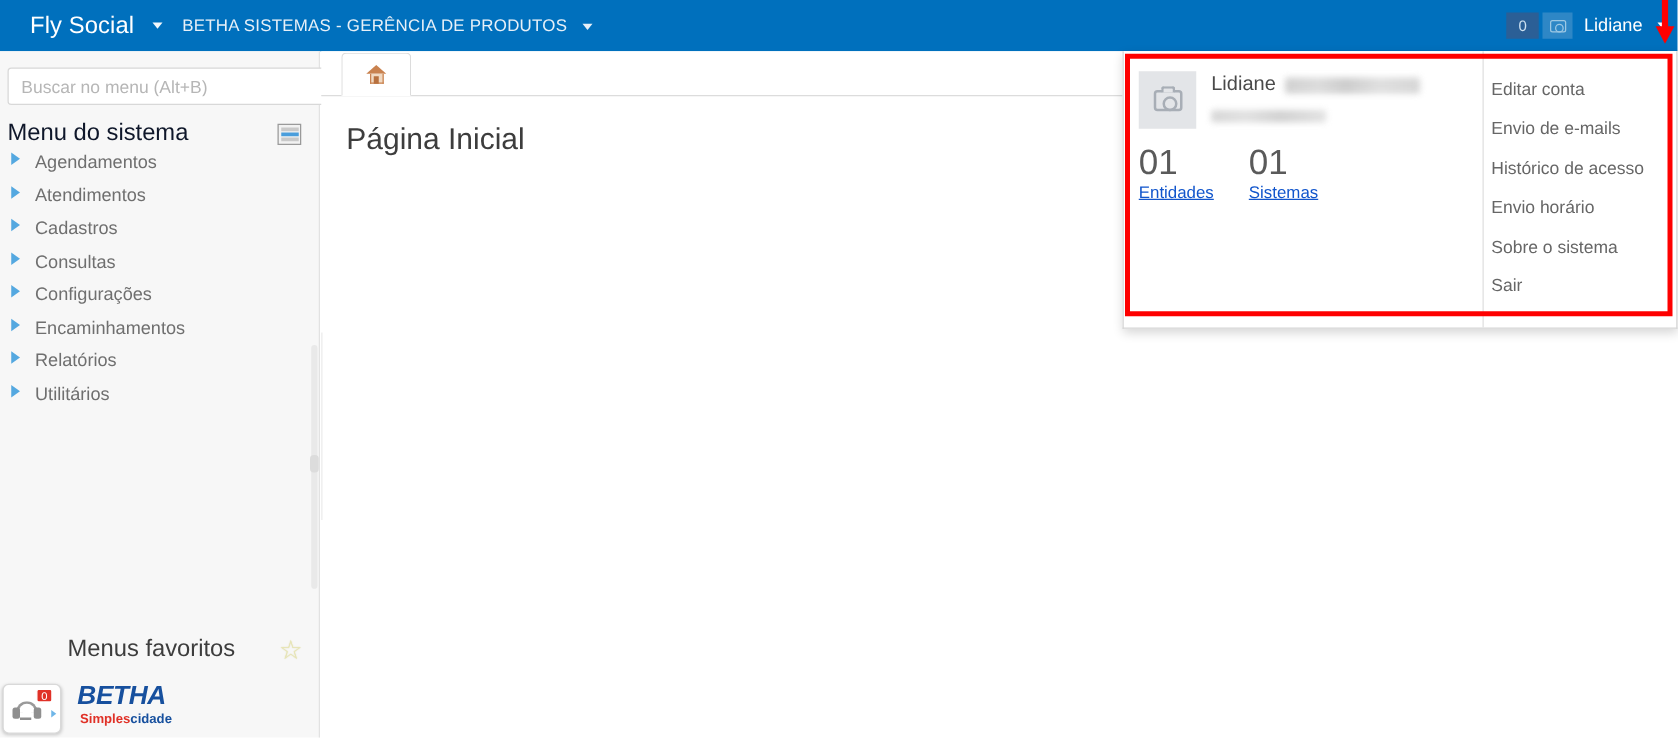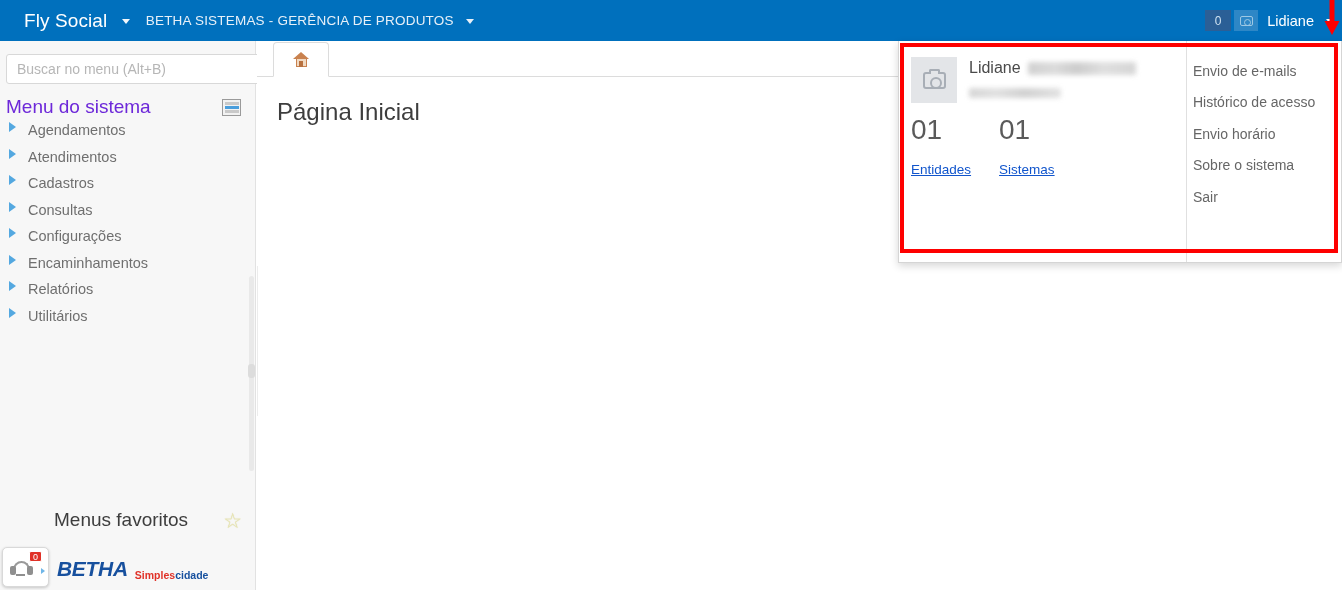--- a/index.html
+++ b/index.html
@@ -98,21 +98,21 @@
     outline: none;
   }
   .search-input::placeholder { color: #b6b6b6; }
 
   .menu-head {
     display: flex; align-items: center;
     margin: 12px 0 4px 0;
     padding: 0 14px 0 6px;
   }
   .menu-head-title {
-    font-size: 19px; color: #6d28d9; font-weight: 400;
+    font-size: 19px; color: #0f172a; font-weight: 400;
   }
   .menu-icon {
     margin-left: auto;
     width: 19px; height: 17px;
     border: 1px solid #9a9a9a;
     background: #f2f2f2;
     display: flex; flex-direction: column;
     justify-content: space-around;
     padding: 1.5px;
   }
@@ -197,21 +197,21 @@
   .sup-arrow {
     position: absolute; right: 3px; bottom: 12px;
     width: 0; height: 0;
     border-top: 3.5px solid transparent;
     border-bottom: 3.5px solid transparent;
     border-left: 4.5px solid #6fb6e8;
   }
 
   .betha-logo {
     position: absolute; left: 57px; bottom: 9px;
-    display: flex; align-items: flex-end;
+    display: flex; align-items: center; flex-direction: column;
   }
   .betha-word {
     font-family: "Liberation Sans", sans-serif;
     font-weight: bold; font-style: italic;
     font-size: 21px; color: #17509e;
     letter-spacing: -.3px;
   }
   .betha-tag {
     font-size: 10.5px; font-weight: bold;
     margin-left: 7px;
@@ -361,21 +361,21 @@
 
   .dd-stats { display: flex; margin-top: 12px; }
   .stat { margin-right: 28px; }
   .stat-num {
     font-size: 28px; color: #5a5a5a;
     font-weight: 300; line-height: 1.05;
   }
   .stat-link {
     font-size: 13.5px; color: #1155cc;
     text-decoration: underline;
-    display: inline-block; margin-top: 18px;
+    display: inline-block; margin-top: 2px;
   }
 
   .dd-right {
     position: absolute; left: 289px; top: 0;
     width: 155px; height: 100%;
     padding-top: 14px;
   }
   .dd-item {
     font-size: 14px; color: #666666;
     padding: 0 0 0 5px;
@@ -536,20 +536,21 @@
         <a class="stat-link" href="#">Entidades</a>
       </div>
       <div class="stat">
         <div class="stat-num">01</div>
         <a class="stat-link" href="#">Sistemas</a>
       </div>
     </div>
   </div>
 
   <div class="dd-right">
+    <div class="dd-item">Editar conta</div>
     <div class="dd-item">Envio de e-mails</div>
     <div class="dd-item">Histórico de acesso</div>
     <div class="dd-item">Envio horário</div>
     <div class="dd-item">Sobre o sistema</div>
     <div class="dd-item">Sair</div>
   </div>
 </div>
 
 <div class="annot-box"></div>
 <svg class="annot-arrow" viewBox="0 0 18 40">

